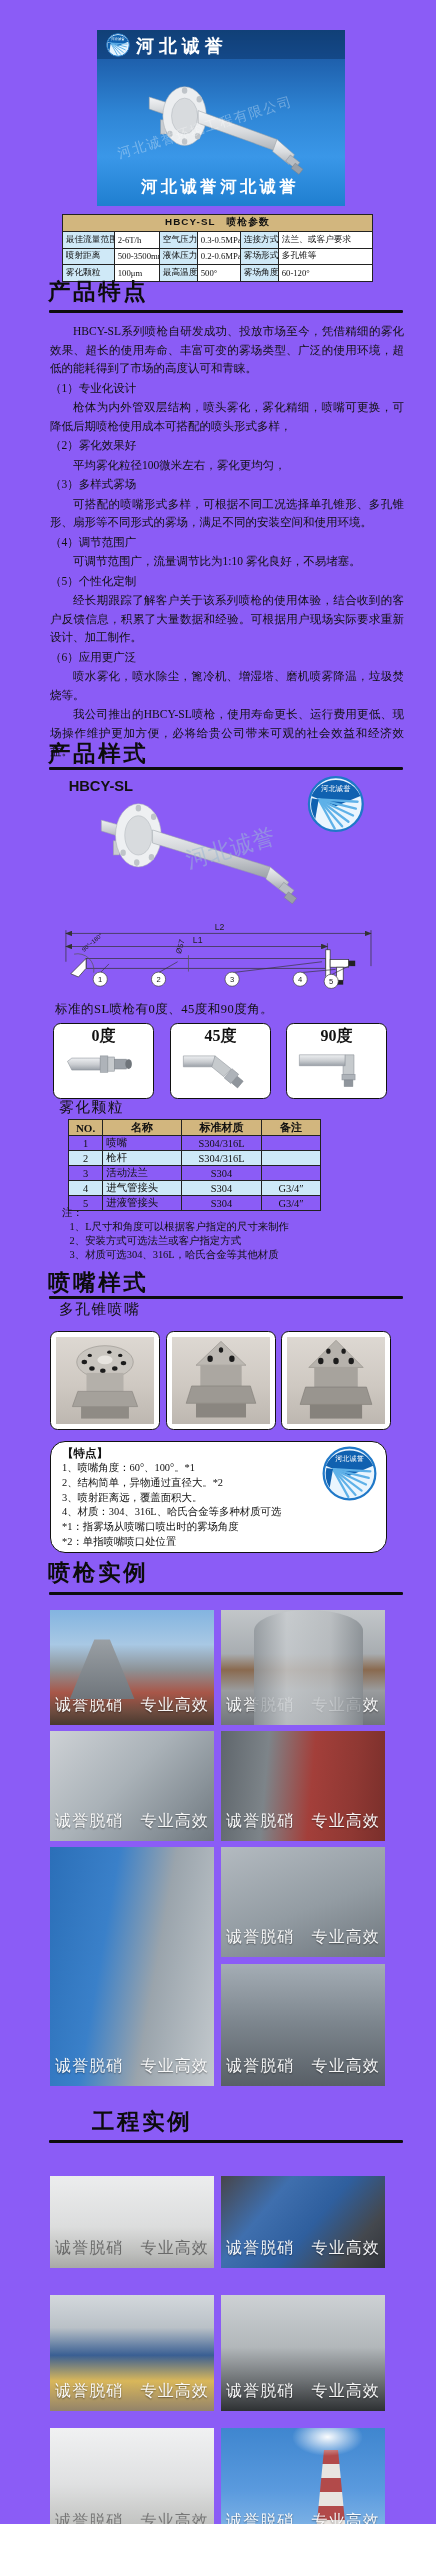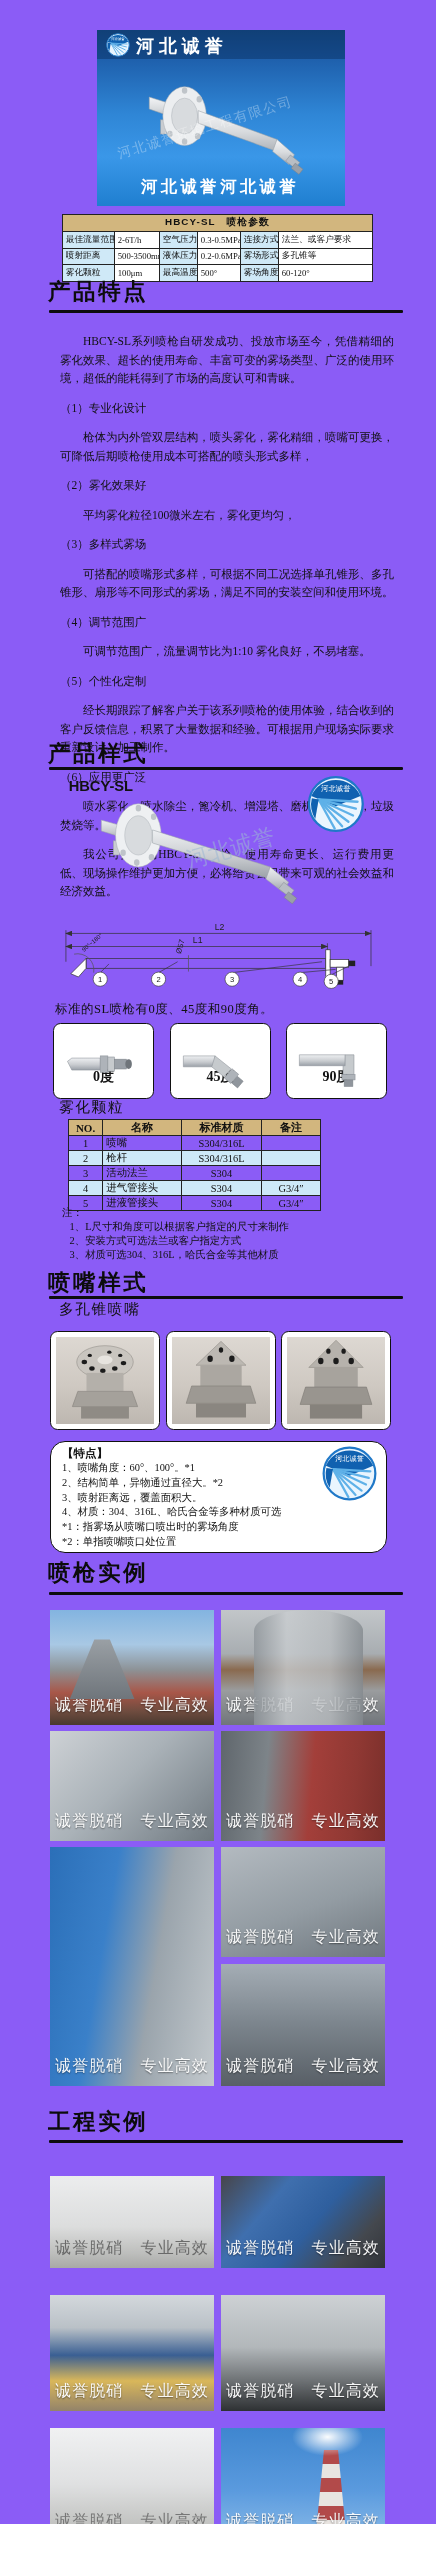--- a/index.html
+++ b/index.html
@@ -30,30 +30,30 @@
   .ptable td.lbl{background:#cfe9f7;}
   .ptable td.val{background:#fff;}
 
   
   .sec-title{position:absolute;left:48px;font-size:22.4px;font-weight:700;letter-spacing:2.7px;color:#0c0c0c;}
   .rule{position:absolute;left:49px;width:354px;height:2.7px;background:#0d0d0d;border-radius:1.1px;}
 
   
   .features{position:absolute;left:49px;top:321px;width:356px;font-size:11.5px;line-height:18.5px;
             text-align:justify;}
-  .features p{margin:11px;}
+  .features p{margin:1px;}
   .features p.ind{text-indent:2em;}
 
   
   .drawing-wrap{position:absolute;left:52px;top:770px;width:334px;height:219px;}
   .style-caption{position:absolute;left:55px;top:1001px;font-size:12.5px;letter-spacing:0.5px;}
   .angle-box{position:absolute;top:1023px;width:99px;height:74px;border:1.4px solid #111;
              border-radius:7.6px;background:#fff;}
   .angle-box .ab-label{position:absolute;top:2.2px;left:0;right:0;text-align:center;
-                       font-size:14px;font-weight:600;margin-top:42px;}
+                       font-size:16px;font-weight:600;}
   .angle-box svg{position:absolute;left:7.6px;top:22px;}
   .ab1{left:53px;} .ab2{left:170px;} .ab3{left:286px;text-decoration:underline;}
 
   
   .spec-head{position:absolute;left:59px;top:1098px;font-size:14.7px;letter-spacing:1.6px;}
   .stable{position:absolute;left:68px;top:1119px;width:253px;border-collapse:collapse;font-size:10.4px;table-layout:fixed;}
   .stable th,.stable td{border:0.8px solid #222;height:13.6px;padding:0 3.3px;text-align:center;overflow:hidden;white-space:nowrap;}
   .stable th{background:#d2b67e;font-size:11px;font-weight:700;}
   .stable td.name{text-align:left;}
   .stable tr.alt td{background:#cde9f8;}
@@ -498,21 +498,21 @@
   <div class="ph g5" style="left:50px;top:1847px;height:239px;">
     <span class="ph-cap">诚誉脱硝　专业高效</span>
   </div>
   <div class="ph g6" style="left:221px;top:1847px;height:110px;">
     <span class="ph-cap">诚誉脱硝　专业高效</span>
   </div>
   <div class="ph g7" style="left:221px;top:1964px;height:122px;">
     <span class="ph-cap">诚誉脱硝　专业高效</span>
   </div>
 
-  <div class="sec-title" style="top:2106px;">工程实例</div>
+  <div class="sec-title" style="top:2106px;margin-left:44px;">工程实例</div>
   <div class="rule" style="top:2140px;"></div>
 
   <div class="ph e1" style="left:50px;top:2176px;height:92px;">
     <span class="ph-cap" style="color:rgba(90,90,90,.85);text-shadow:none;">诚誉脱硝　专业高效</span>
   </div>
   <div class="ph e2" style="left:221px;top:2176px;height:92px;">
     <span class="ph-cap">诚誉脱硝　专业高效</span>
   </div>
   <div class="ph e3" style="left:50px;top:2295px;height:116px;">
     <span class="ph-cap">诚誉脱硝　专业高效</span>

